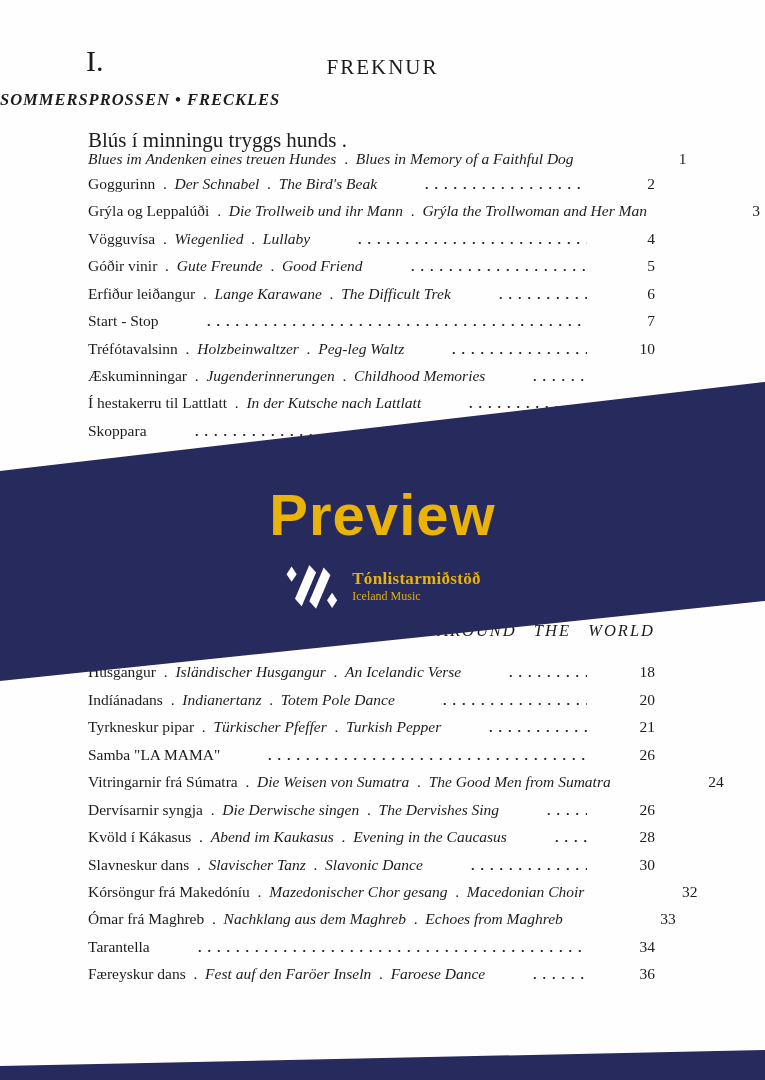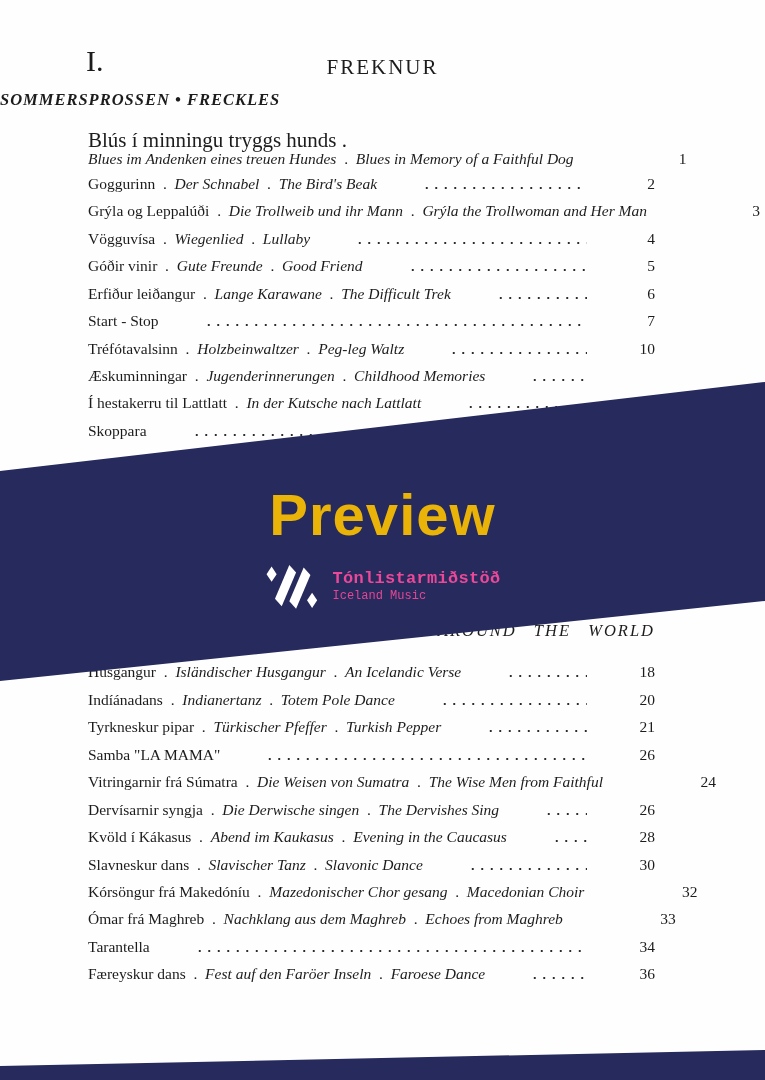--- a/index.html
+++ b/index.html
@@ -34,21 +34,21 @@
 
   
   .banner{position:absolute;inset:0;background:#262a5c;
           clip-path:polygon(0 471px,765px 382px,765px 601px,0 681px);}
   .preview{position:absolute;left:0;right:0;top:486px;text-align:center;color:#eab308;
            font-family:"Liberation Sans", sans-serif;font-size:58px;font-weight:600;
            letter-spacing:1px;line-height:1;}
   .logo-row{position:absolute;left:0;right:0;top:563px;display:flex;gap:14px;
             justify-content:center;align-items:center;}
   .logo-icon{width:54px;height:46px;}
-  .logo-text{color:#ec4899;font-family:Liberation Mono, monospace;line-height:1.18;}
+  .logo-text{color:#eab308;font-family:Liberation Serif, serif;line-height:1.18;}
   .logo-title{font-size:17px;font-weight:700;letter-spacing:0.3px;}
   .logo-subtitle{font-size:12px;font-weight:400;opacity:0.96;}
 
   
   .bottom-strip{position:absolute;left:0;top:1046px;width:765px;height:34px;
                 background:#262a5c;
                 clip-path:polygon(0 20px,765px 4px,765px 34px,0 34px);}
 </style>
 </head>
 <body>
@@ -135,21 +135,21 @@
         <span class="titles"><span class="is">Tyrkneskur pipar</span><span class="sep">  .  </span><span class="de">Türkischer Pfeffer</span><span class="sep">  .  </span><span class="en">Turkish Pepper</span></span>
         <span class="leader"></span>
         <span class="page">21</span>
       </div>
       <div class="toc-row">
         <span class="titles"><span class="is">Samba "LA  MAMA"</span></span>
         <span class="leader"></span>
         <span class="page">26</span>
       </div>
       <div class="toc-row">
-        <span class="titles"><span class="is">Vitringarnir frá Súmatra</span><span class="sep">  .  </span><span class="de">Die Weisen von Sumatra</span><span class="sep">  .  </span><span class="en">The Wise Men from Faithful</span></span>
+        <span class="titles"><span class="is">Vitringarnir frá Súmatra</span><span class="sep">  .  </span><span class="de">Die Weisen von Sumatra</span><span class="sep">  .  </span><span class="en">The Good Men from Sumatra</span></span>
         <span class="leader"></span>
         <span class="page">24</span>
       </div>
       <div class="toc-row">
         <span class="titles"><span class="is">Dervísarnir syngja</span><span class="sep">  .  </span><span class="de">Die Derwische singen</span><span class="sep">  .  </span><span class="en">The Dervishes Sing</span></span>
         <span class="leader"></span>
         <span class="page">26</span>
       </div>
       <div class="toc-row">
         <span class="titles"><span class="is">Kvöld í Kákasus</span><span class="sep">  .  </span><span class="de">Abend im Kaukasus</span><span class="sep">  .  </span><span class="en">Evening in the Caucasus</span></span>

